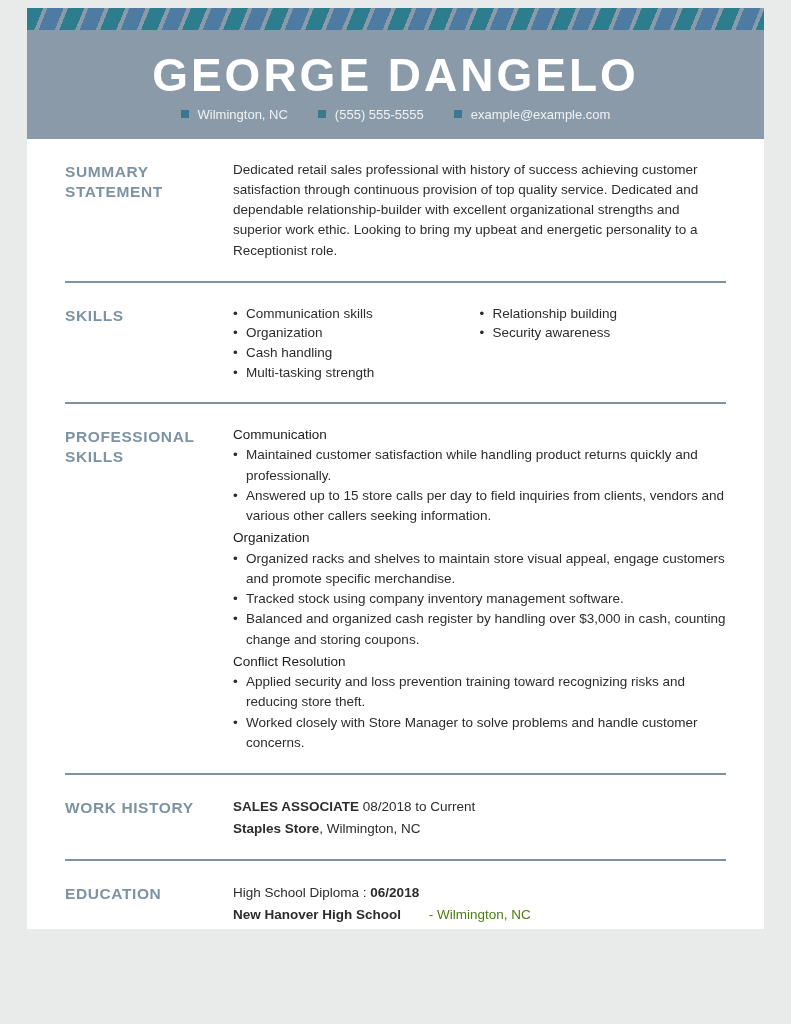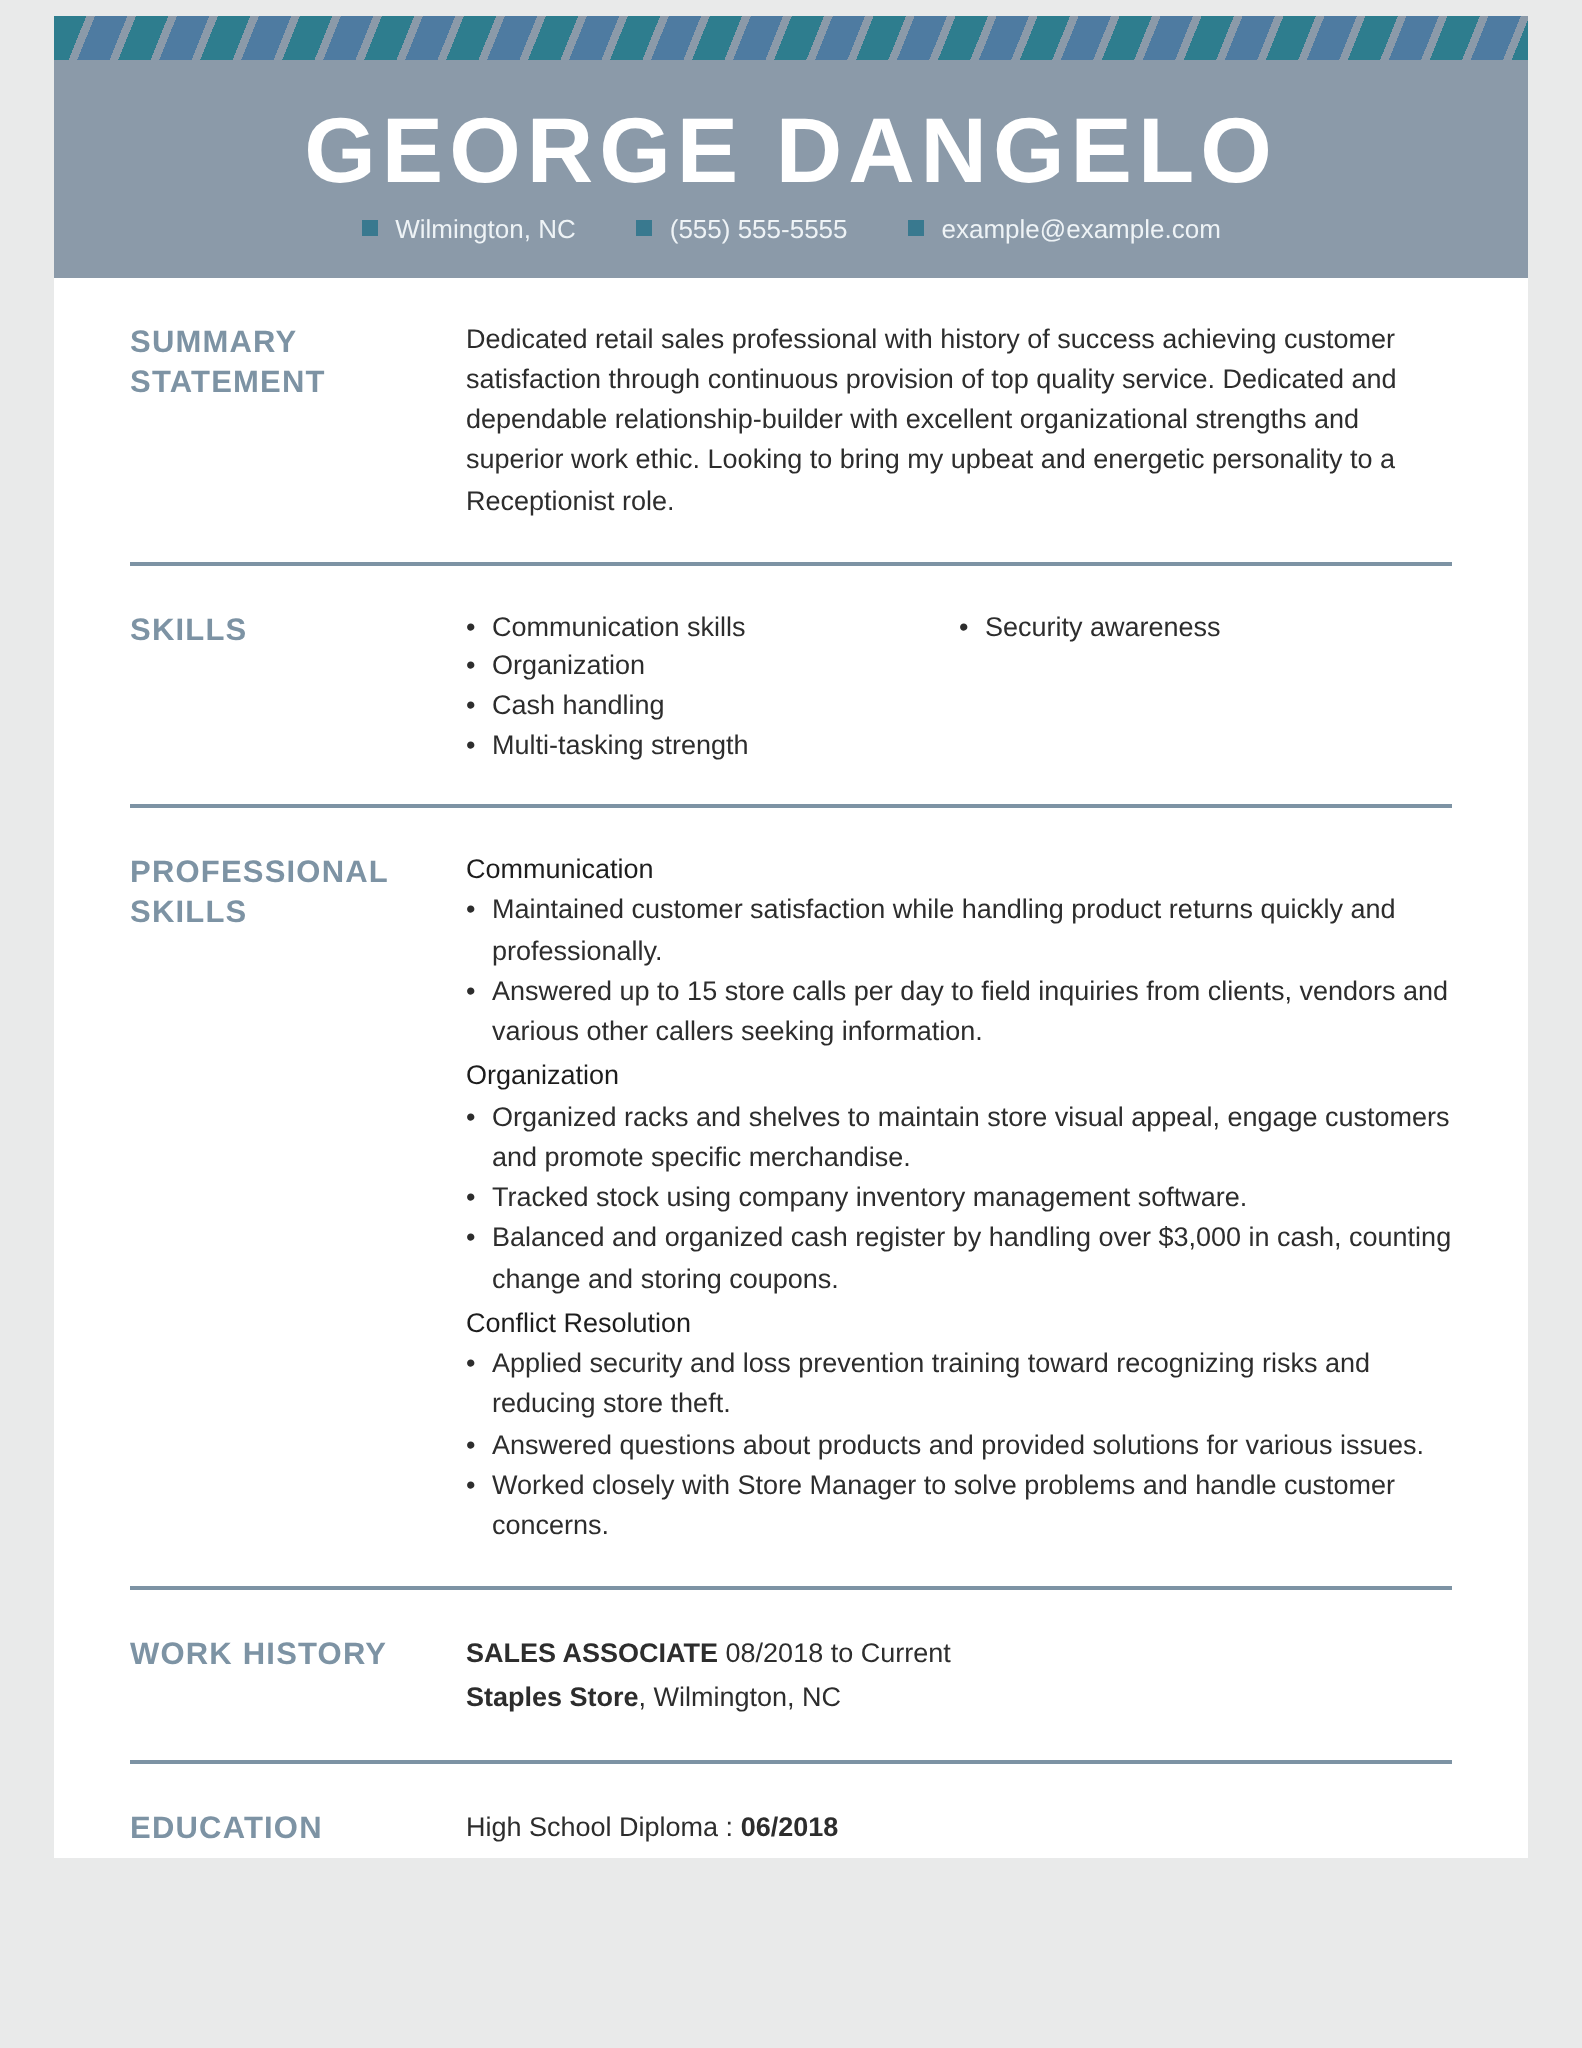--- a/index.html
+++ b/index.html
@@ -148,20 +148,21 @@
         <div class="section-title">SKILLS</div>
         <div class="section-body">
           <div class="skills-cols">
             <ul class="bullets tight skills-col">
               <li>Communication skills</li>
               <li>Organization</li>
               <li>Cash handling</li>
               <li>Multi-tasking strength</li>
             </ul>
             <ul class="bullets tight skills-col">
+              <li>Relationship building</li>
               <li>Security awareness</li>
             </ul>
           </div>
         </div>
       </section>
 
       <section class="section ruled">
         <div class="section-title">PROFESSIONAL SKILLS</div>
         <div class="section-body">
 
@@ -179,21 +180,20 @@
               <li>Organized racks and shelves to maintain store visual appeal, engage customers and promote specific merchandise.</li>
               <li>Tracked stock using company inventory management software.</li>
               <li>Balanced and organized cash register by handling over $3,000 in cash, counting change and storing coupons.</li>
             </ul>
           </div>
 
           <div class="group">
             <div class="group-heading">Conflict Resolution</div>
             <ul class="bullets">
               <li>Applied security and loss prevention training toward recognizing risks and reducing store theft.</li>
-              <li>Answered questions about products and provided solutions for various issues.</li>
               <li>Worked closely with Store Manager to solve problems and handle customer concerns.</li>
             </ul>
           </div>
 
         </div>
       </section>
 
       <section class="section ruled">
         <div class="section-title">WORK HISTORY</div>
         <div class="section-body">

